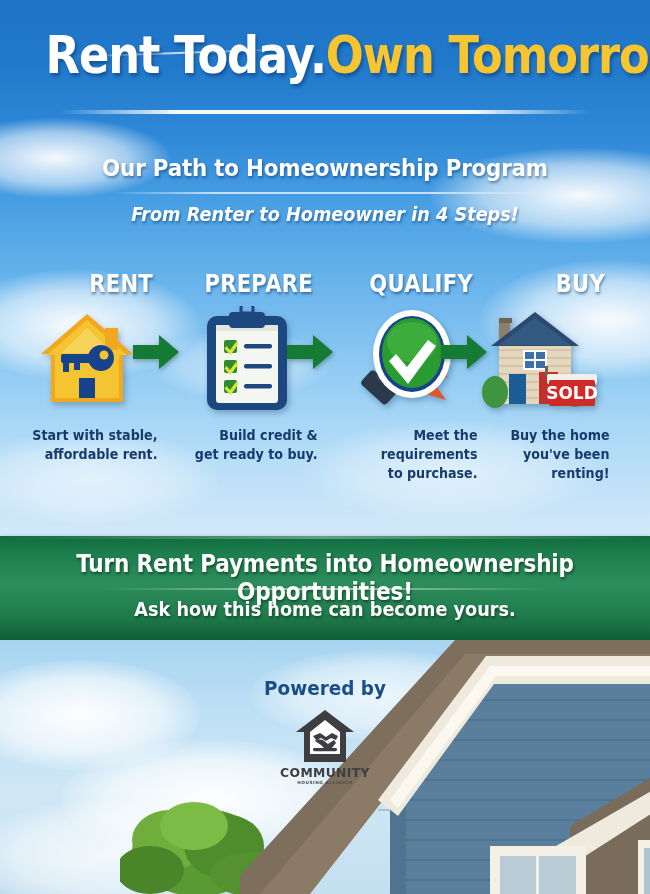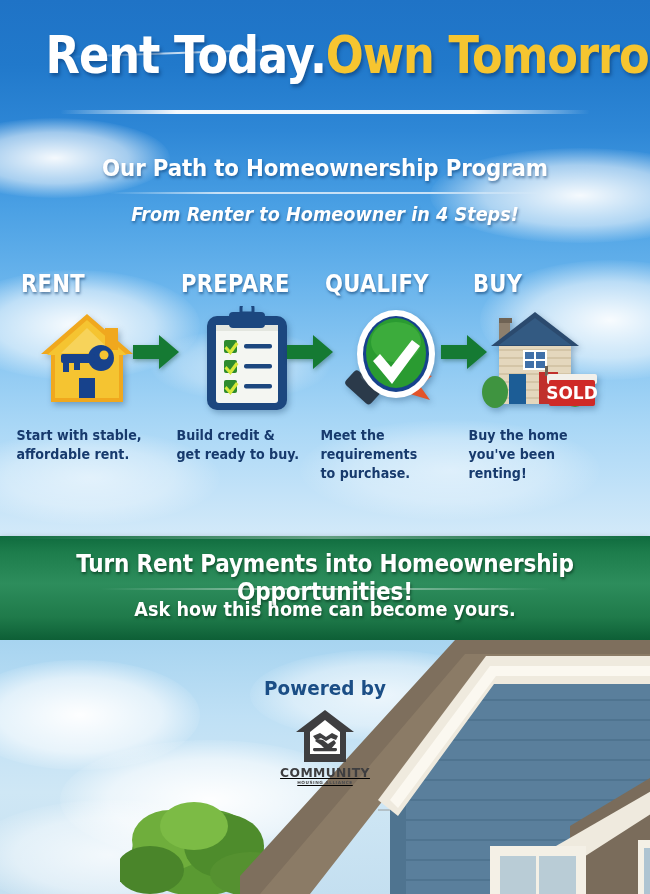--- a/index.html
+++ b/index.html
@@ -89,25 +89,25 @@
     color:#ffffff;
     transform:scaleX(.93);
     text-shadow:1px 2px 3px rgba(0,45,95,.5);
   }
 
   
   .steps {
     position:absolute; left:0; top:270px; width:650px; height:240px;
   }
   .step {
-    position:absolute; top:0; width:150px; text-align:left;
+    position:absolute; top:0; width:150px; text-align:right;
   }
   .step-1 { left:12px; }
   .step-2 { left:172px; }
-  .step-3 { left:316px; }
+  .step-3 { left:332px; }
   .step-4 { left:464px; }
 
   .step-label {
     font-family:"DejaVu Sans", sans-serif;
     font-weight:bold;
     font-size:24px;
     color:#ffffff;
     letter-spacing:.3px;
     transform:scaleX(.88);
     display:block;
@@ -195,21 +195,20 @@
     text-align:center;
     font-family:"DejaVu Sans", sans-serif;
     font-weight:bold;
     font-size:20px;
     color:#1b4e86;
     transform:scaleX(.92);
   }
   .logo-wrap {
     position:absolute; left:275px; top:708px; width:100px; height:78px;
     text-align:center;
-    text-decoration:underline;
   }
   .logo-wrap svg { display:block; margin:0 auto; }
   .logo-name {
     margin-top:1px;
     font-family:"DejaVu Sans", sans-serif;
     font-weight:bold;
     font-size:13px;
     letter-spacing:.4px;
     color:#3e3e40;
     transform:scaleX(.95);

